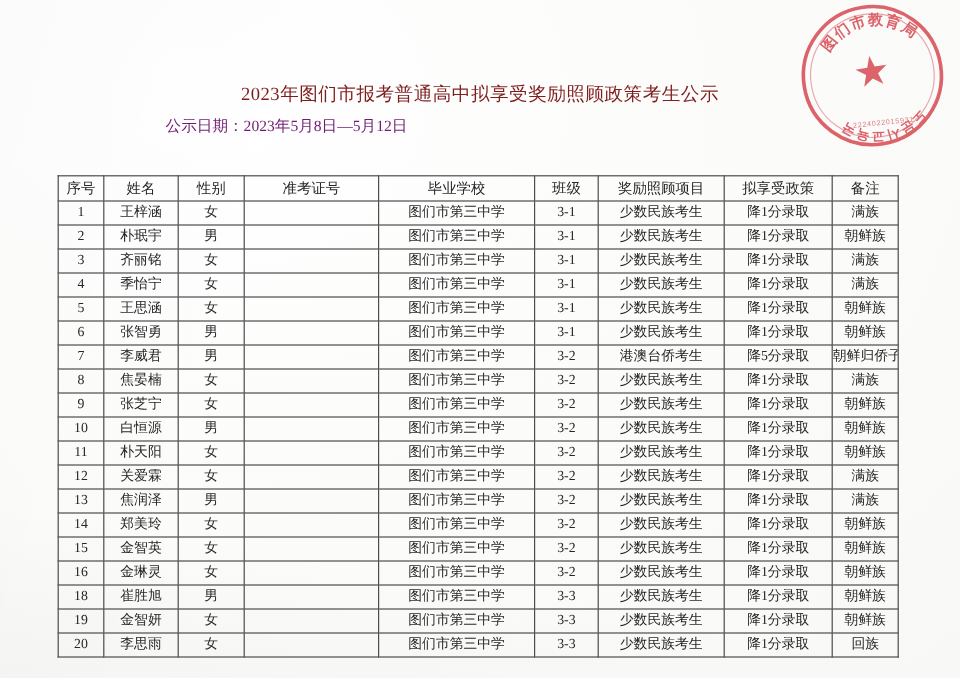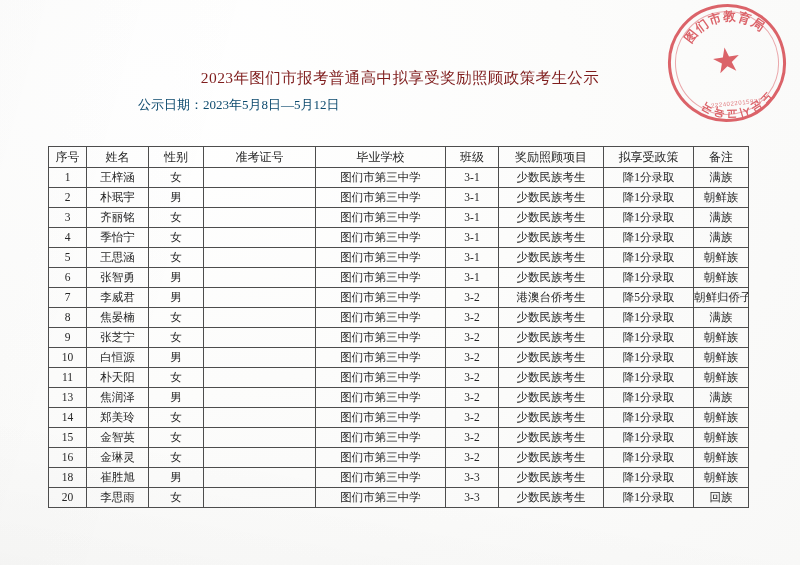--- a/index.html
+++ b/index.html
@@ -103,21 +103,21 @@
     white-space: nowrap;
   }
   .subline {
     position: absolute;
     top: 96px;
     left: 48px;
     width: 700px;
     display: flex;
     justify-content: space-between;
     font-size: 13px;
-    color: #0c4a6e;
+    color: #701a75;
     white-space: nowrap;
   }
   .subline .sl-left { padding-left: 90px; }
   .subline .sl-right { padding-right: 0px; }
 
   
   .tbl-wrap {
     position: absolute;
     left: 48px;
     top: 116px;
@@ -325,20 +325,31 @@
           <td>朴天阳</td>
           <td>女</td>
           <td></td>
           <td>图们市第三中学</td>
           <td>3-2</td>
           <td>少数民族考生</td>
           <td>降1分录取</td>
           <td>朝鲜族</td>
         </tr>
         <tr>
+          <td>12</td>
+          <td>关爱霖</td>
+          <td>女</td>
+          <td></td>
+          <td>图们市第三中学</td>
+          <td>3-2</td>
+          <td>少数民族考生</td>
+          <td>降1分录取</td>
+          <td>满族</td>
+        </tr>
+        <tr>
           <td>13</td>
           <td>焦润泽</td>
           <td>男</td>
           <td></td>
           <td>图们市第三中学</td>
           <td>3-2</td>
           <td>少数民族考生</td>
           <td>降1分录取</td>
           <td>满族</td>
         </tr>
@@ -372,20 +383,31 @@
           <td>图们市第三中学</td>
           <td>3-2</td>
           <td>少数民族考生</td>
           <td>降1分录取</td>
           <td>朝鲜族</td>
         </tr>
         <tr>
           <td>18</td>
           <td>崔胜旭</td>
           <td>男</td>
+          <td></td>
+          <td>图们市第三中学</td>
+          <td>3-3</td>
+          <td>少数民族考生</td>
+          <td>降1分录取</td>
+          <td>朝鲜族</td>
+        </tr>
+        <tr>
+          <td>19</td>
+          <td>金智妍</td>
+          <td>女</td>
           <td></td>
           <td>图们市第三中学</td>
           <td>3-3</td>
           <td>少数民族考生</td>
           <td>降1分录取</td>
           <td>朝鲜族</td>
         </tr>
         <tr>
           <td>20</td>
           <td>李思雨</td>

